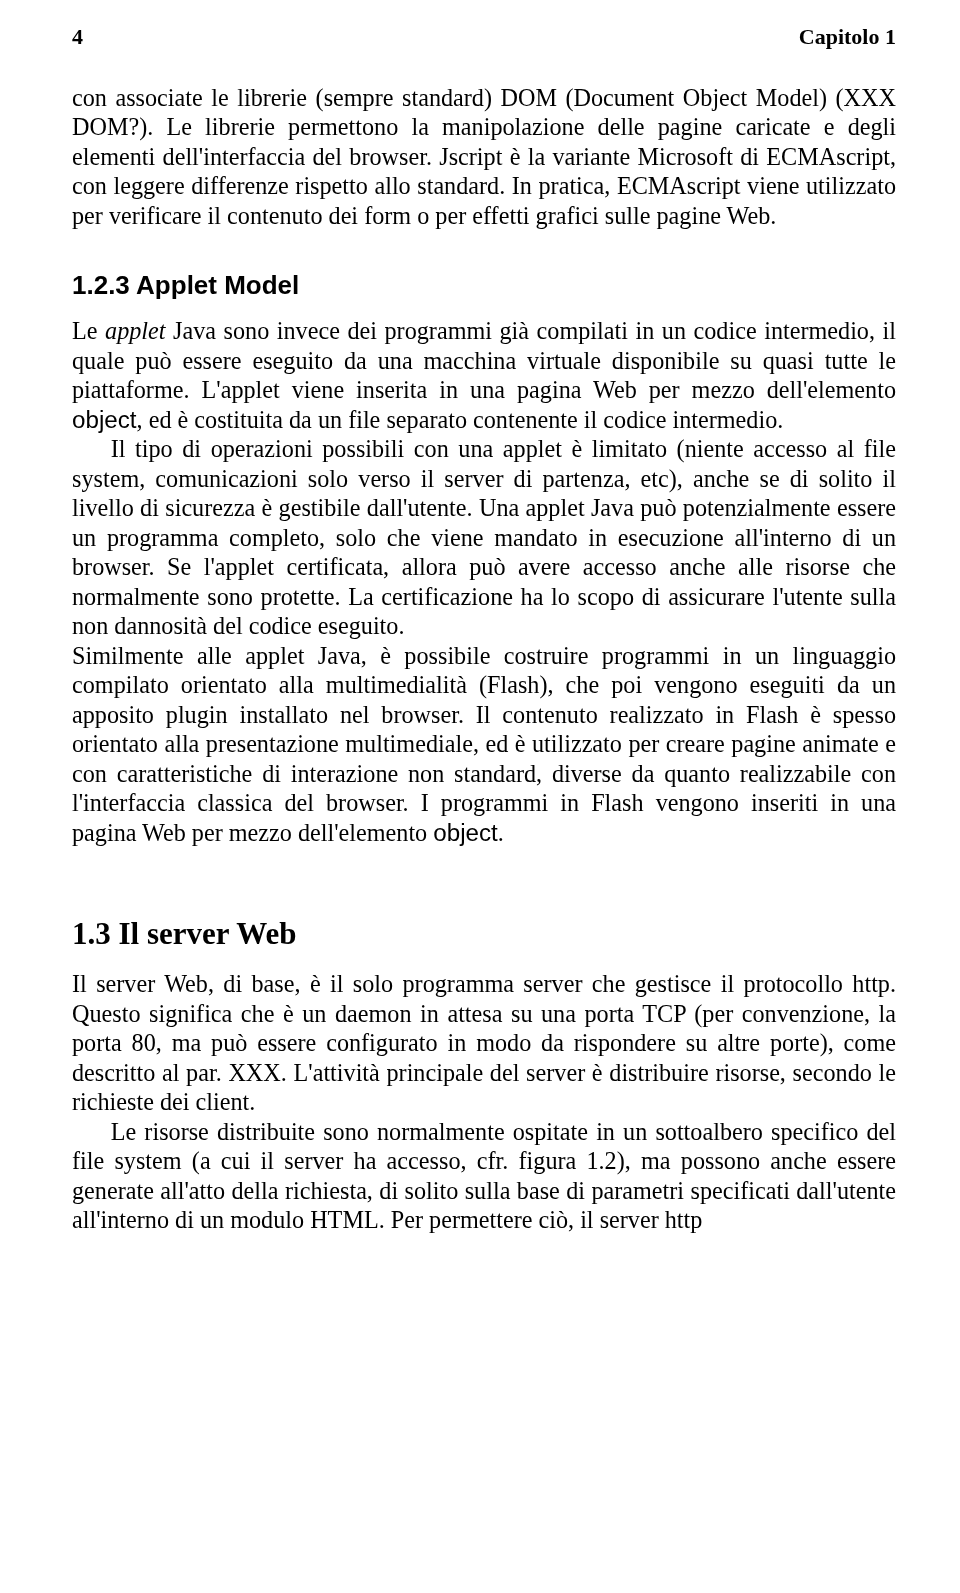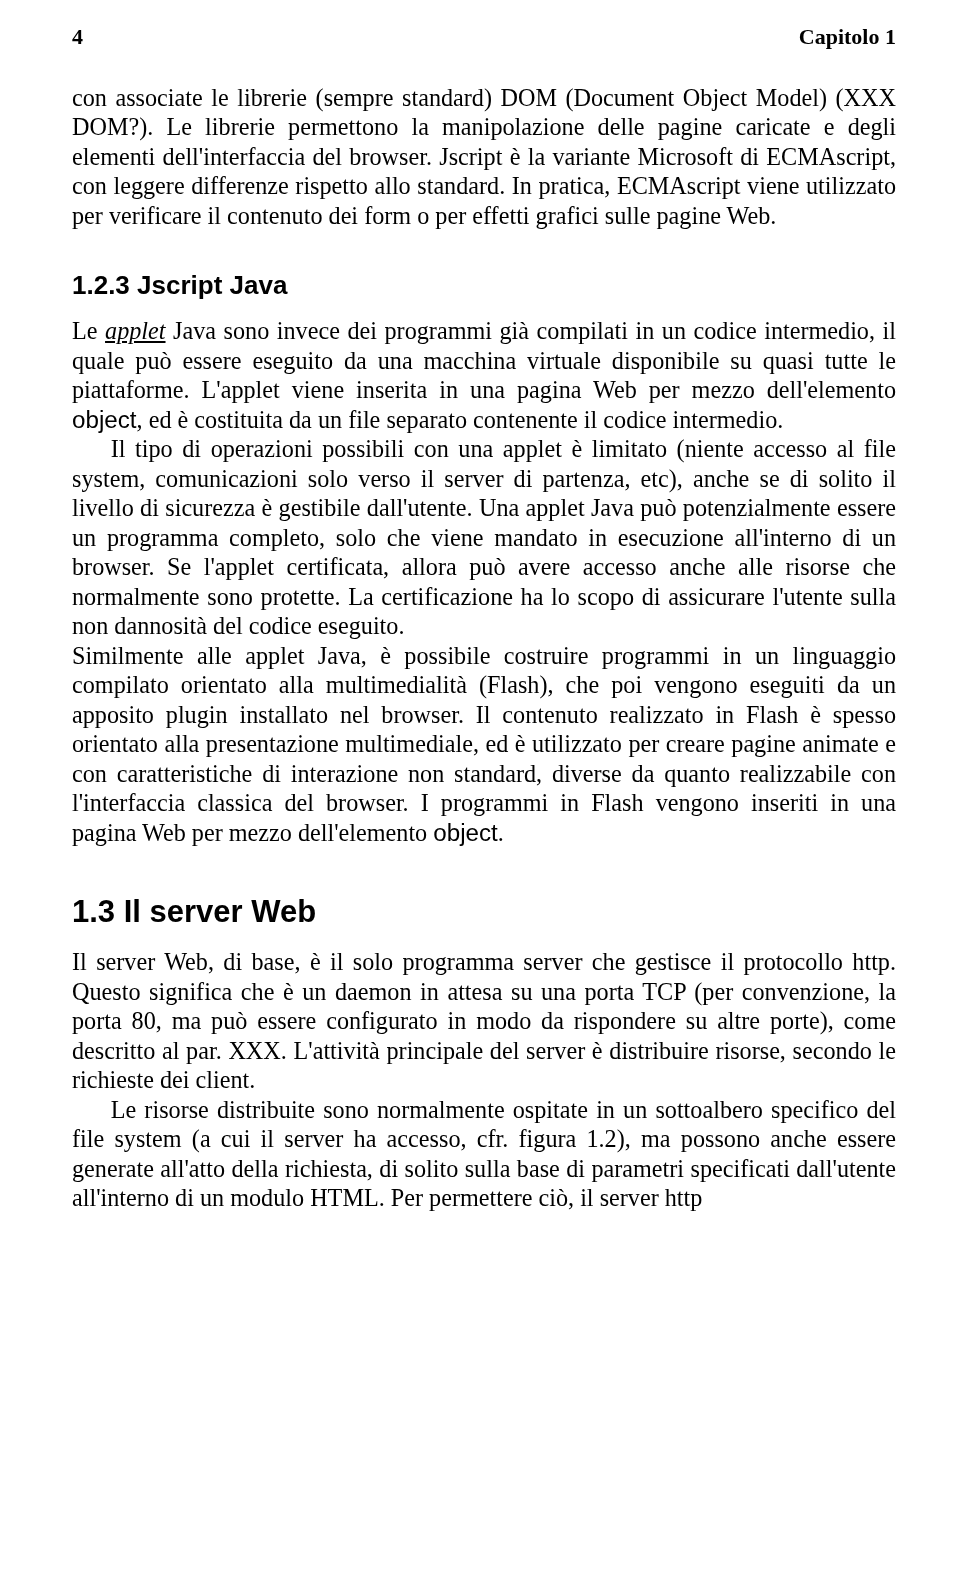--- a/index.html
+++ b/index.html
@@ -31,49 +31,49 @@
   }
   p.indent {
     text-indent: 1.6em;
   }
   p.noindent {
     text-indent: 0;
   }
   .code {
     font-family: Liberation Sans, sans-serif;
   }
-  .italic { font-style: italic; text-decoration: underline; }
+  .italic { font-style: italic; }
   .h3 {
     font-family: Helvetica, Arial, sans-serif;
     font-weight: bold;
     font-size: 26px;
     margin-top: 40px;
     margin-bottom: 14px;
   }
   .h2 {
-    font-family: Liberation Sans, sans-serif;
+    font-family: Liberation Serif, serif;
     font-weight: bold;
     font-size: 31px;
-    margin-top: 46px;
+    margin-top: 68px;
     margin-bottom: 16px;
   }
 </style>
 </head>
 <body>
 
 <div class="page">
 
   <div class="runhead">
     <span>4</span>
     <span>Capitolo 1</span>
   </div>
 
   <p class="noindent">con associate le librerie (sempre standard) DOM (Document Object Model) (XXX DOM?). Le librerie permettono la manipolazione delle pagine caricate e degli elementi dell'interfaccia del browser. Jscript è la variante Microsoft di ECMA­script, con leggere differenze rispetto allo standard. In pratica, ECMAscript viene utilizzato per verificare il contenuto dei form o per effetti grafici sulle pagine Web.</p>
 
-  <div class="h3">1.2.3  Jscript Java</div>
+  <div class="h3">1.2.3  Applet Model</div>
 
   <p class="noindent">
     <span>Le </span><span class="italic">applet</span><span> Java sono invece dei programmi già compilati in un codice intermedio, il quale può essere eseguito da una macchina virtuale disponibile su quasi tutte le piattaforme. L'applet viene inserita in una pagina Web per mezzo dell'elemento </span><span class="code">object</span><span>, ed è costituita da un file separato contenente il codice intermedio.</span>
   </p>
   <p class="indent">Il tipo di operazioni possibili con una applet è limitato (niente accesso al file system, comunicazioni solo verso il server di partenza, etc), anche se di solito il livello di sicurezza è gestibile dall'utente. Una applet Java può potenzialmente essere un programma completo, solo che viene mandato in esecuzione all'interno di un browser. Se l'applet certificata, allora può avere accesso anche alle risorse che normalmente sono protette. La certificazione ha lo scopo di assicurare l'utente sulla non dannosità del codice eseguito.</p>
 
 
   <p class="noindent">
     <span>Similmente alle applet Java, è possibile costruire programmi in un linguaggio compilato orientato alla multimedialità (Flash), che poi vengono eseguiti da un apposito plugin installato nel browser. Il contenuto realizzato in Flash è spesso orientato alla presentazione multimediale, ed è utilizzato per creare pagine anima­te e con caratteristiche di interazione non standard, diverse da quanto realizzabile con l'interfaccia classica del browser. I programmi in Flash vengono inseriti in una pagina Web per mezzo dell'elemento </span><span class="code">object</span><span>.</span>
   </p>

